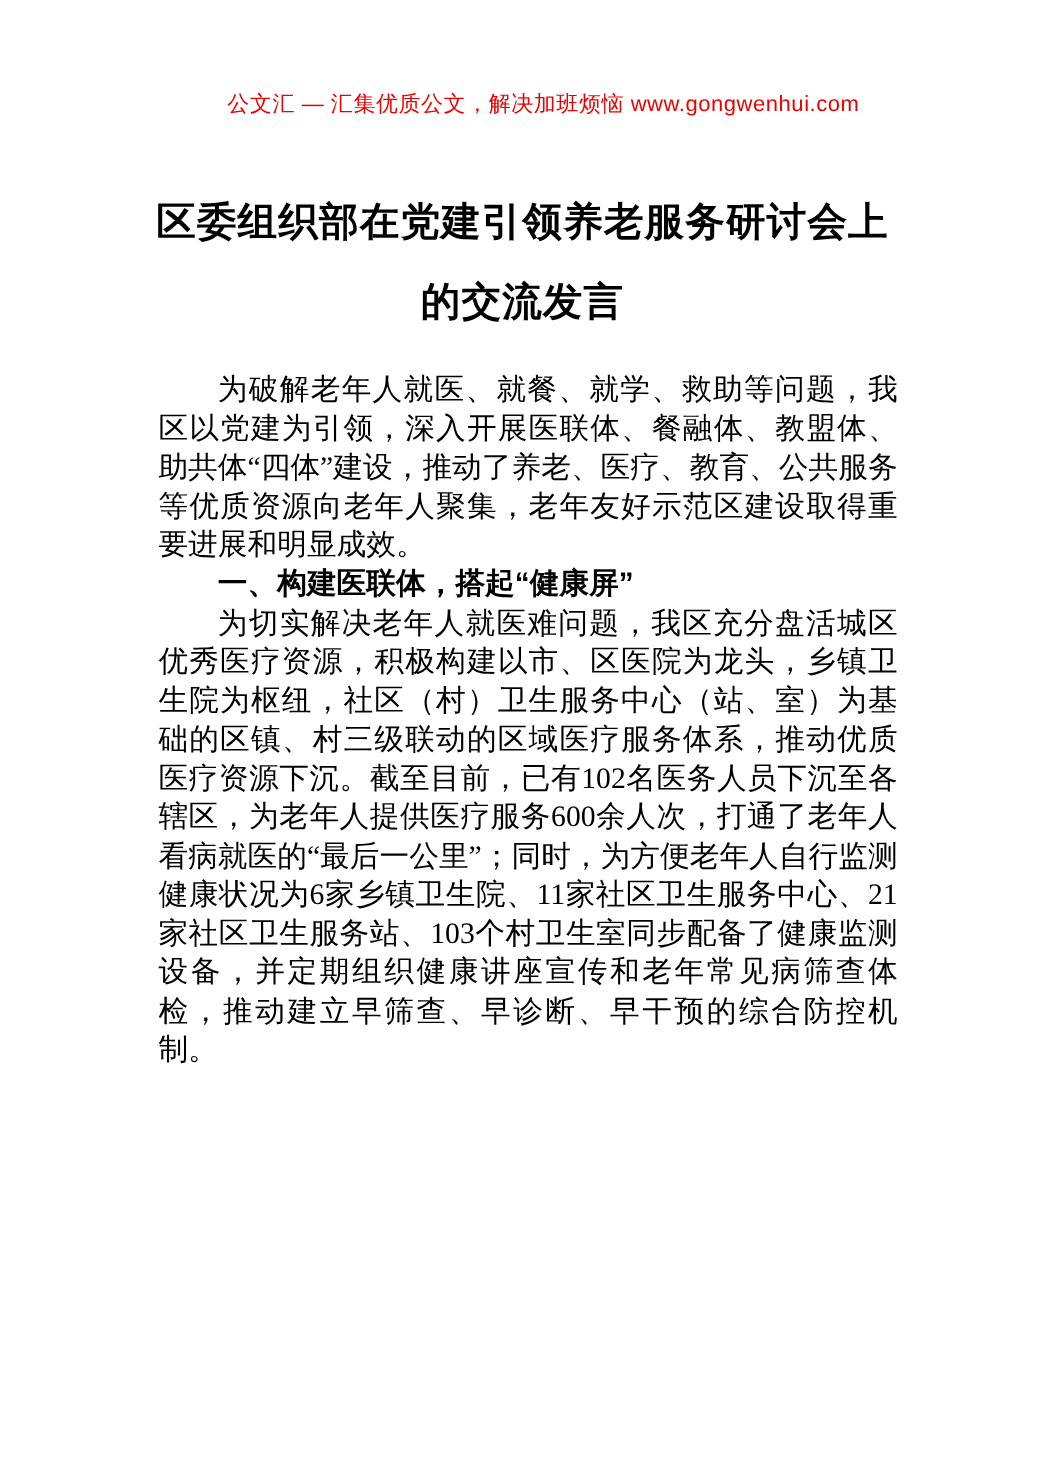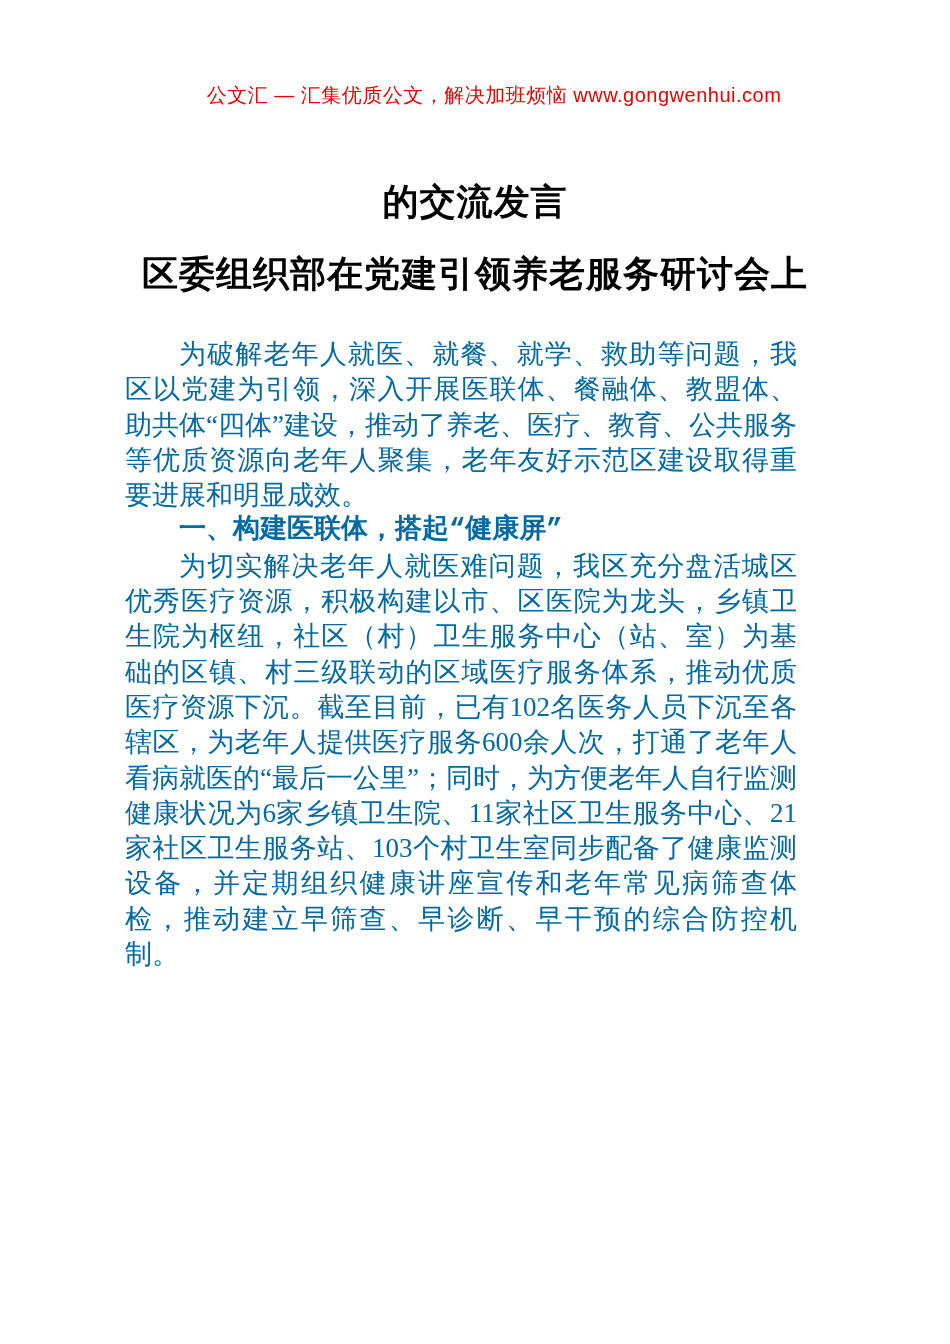--- a/index.html
+++ b/index.html
@@ -38,48 +38,48 @@
     font-family: "Liberation Sans", sans-serif;
     font-size: 36px;
     line-height: 72px;
     font-weight: 600;
     letter-spacing: 1px;
     color: #000000;
   }
   .doc-body {
     position: absolute;
     top: 337px;
-    left: 125px;
+    left: 144px;
     width: 672px;
     font-size: 27px;
     line-height: 35.3px;
     text-align: justify;
     overflow-wrap: break-word;
-    color: #0369a1;
+    color: #000000;
   }
   .doc-body p {
     margin: 0;
     padding: 0;
     text-indent: 2em;
   }
   .doc-body p.heading {
     font-weight: bold;
-    font-family: Liberation Mono, monospace;
+    font-family: Liberation Sans, sans-serif;
   }
 </style>
 </head>
 <body>
 
 <div class="page">
 
   <div class="site-header">公文汇 — 汇集优质公文，解决加班烦恼 www.gongwenhui.com</div>
 
   <div class="doc-title">
+    <div>区委组织部在党建引领养老服务研讨会上</div>
     <div>的交流发言</div>
-    <div>区委组织部在党建引领养老服务研讨会上</div>
   </div>
 
   <div class="doc-body">
     <p class="para">为破解老年人就医、就餐、就学、救助等问题，我区以党建为引领，深入开展医联体、餐融体、教盟体、助共体“四体”建设，推动了养老、医疗、教育、公共服务等优质资源向老年人聚集，老年友好示范区建设取得重要进展和明显成效。</p>
     <p class="heading">一、构建医联体，搭起“健康屏”</p>
     <p class="para">为切实解决老年人就医难问题，我区充分盘活城区优秀医疗资源，积极构建以市、区医院为龙头，乡镇卫生院为枢纽，社区（村）卫生服务中心（站、室）为基础的区镇、村三级联动的区域医疗服务体系，推动优质医疗资源下沉。截至目前，已有102名医务人员下沉至各辖区，为老年人提供医疗服务600余人次，打通了老年人看病就医的“最后一公里”；同时，为方便老年人自行监测健康状况为6家乡镇卫生院、11家社区卫生服务中心、21家社区卫生服务站、103个村卫生室同步配备了健康监测设备，并定期组织健康讲座宣传和老年常见病筛查体检，推动建立早筛查、早诊断、早干预的综合防控机制。</p>
   </div>
 
 </div>
 

